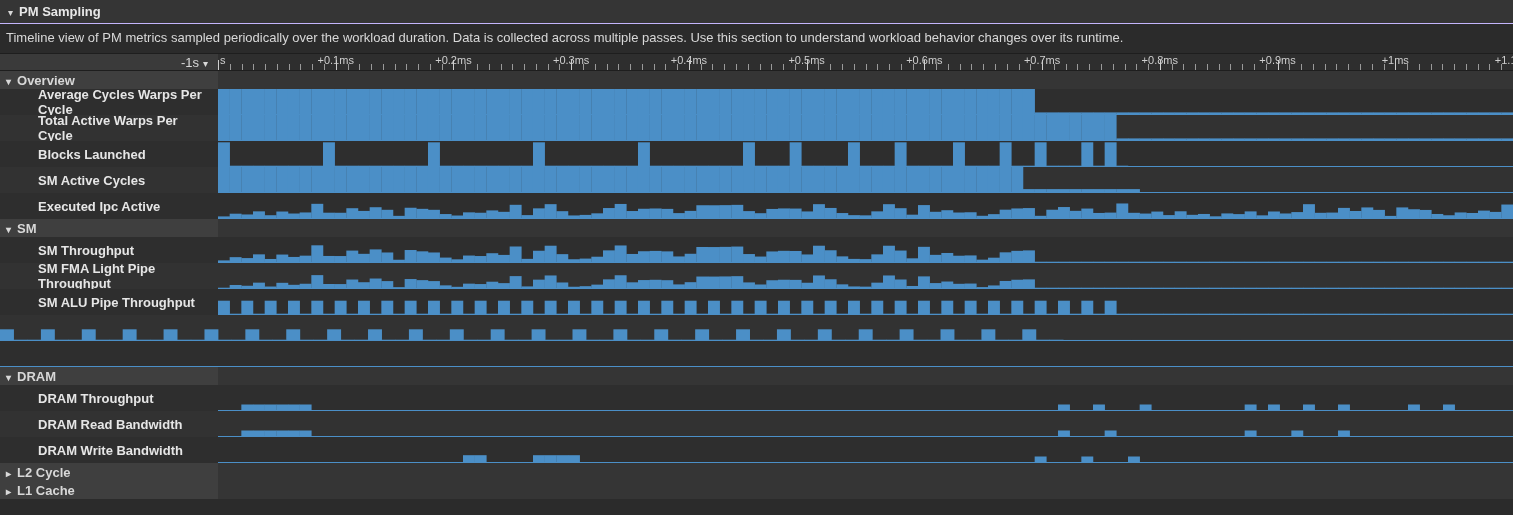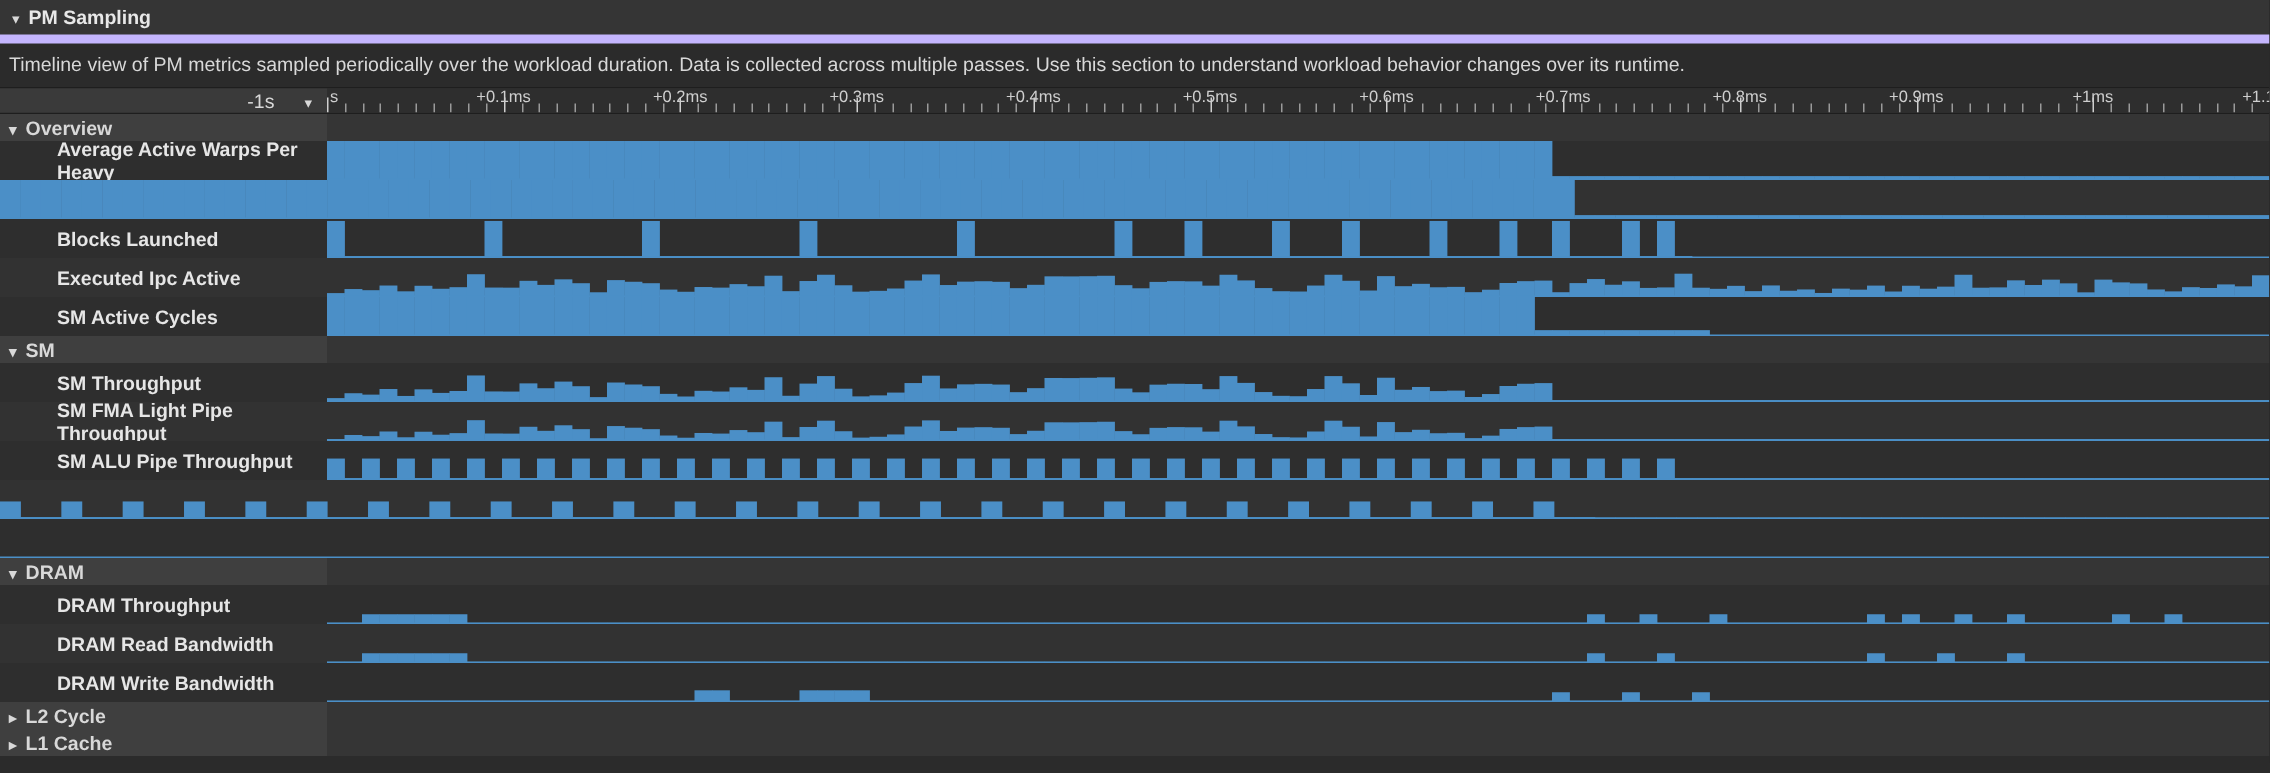--- a/index.html
+++ b/index.html
@@ -1,28 +1,28 @@
 <!DOCTYPE html>
 <html><head>
 <meta charset="utf-8">
 <style>
   * { margin:0; padding:0; box-sizing:border-box; }
   html,body { width:1513px; height:515px; background:#2b2b2b; color:#d8d8d8;
               font-family:"Segoe UI",Arial,sans-serif; font-size:13px; overflow:hidden; }
   .panel { width:100%; height:100%; background:#2b2b2b; }
   .title-bar { display:flex; align-items:center; gap:6px; padding:4px 8px;
-               background:#353535; border-bottom:6px solid #c4b5fd; }
+               background:#353535; border-bottom:1px solid #c4b5fd; }
   .title-text { font-weight:600; color:#e8e8e8; }
   .desc { padding:6px 22px 8px 6px; color:#d8d8d8; font-size:13px; }
   .body { display:flex; flex-direction:column; }
   .ruler-row { display:flex; height:18px; background:#3a3a3a; border-top:1px solid #1e1e1e;
                border-bottom:1px solid #1e1e1e; }
   .label-col { flex:0 0 218px; display:flex; align-items:center; justify-content:flex-end;
                padding:0 10px 0 6px; background:#3a3a3a; color:#d8d8d8; }
-  .label-col .combo { display:flex; align-items:center; gap:20px;justify-content:space-between; }
+  .label-col .combo { display:flex; align-items:center; gap:4px;justify-content:space-between; }
   .label-col .caret-down { cursor:pointer; }
   .track-col { flex:1 1 auto; position:relative; background:#2e2e2e; overflow:hidden; }
   .ruler-ticks { position:absolute; left:0; right:0; top:0; bottom:0; }
   .tick { position:absolute; top:0; height:100%; color:#cfcfcf; font-size:11px; }
   .tick .mark { position:absolute; bottom:0; width:1px; height:6px; background:#9a9a9a; left:0; }
   .tick .mark.major { height:10px; background:#cfcfcf; }
   .tick .lbl { position:absolute; top:0; left:0; transform:translateX(-50%); white-space:nowrap; }
   .tick.origin .lbl { transform:translateX(0); left:2px; }
   .rows { display:flex; flex-direction:column;font-weight:bold; }
   .grp-header { display:flex; height:18px; }
@@ -412,21 +412,21 @@
     <div class="rows" id="rows">
         <div class="grp-header">
           <div class="label-col">
             <span class="caret-down"></span>
             <span>Overview</span>
           </div>
           <div class="track-col"></div>
         </div>
         <div class="metric-row">
           <div class="label-col">
-            <span>Average Active Warps Per Heavy</span>
+            <span>Average Cycles Warps Per Cycle</span>
           </div>
           <div class="track-col">
             <div class="track">
               <svg viewBox="0 0 1000 26" preserveAspectRatio="none">
                 <rect class="bar" x="0.00" y="0.00" width="9.21" height="26.00"></rect>
                 <rect class="bar" x="9.01" y="0.00" width="9.21" height="26.00"></rect>
                 <rect class="bar" x="18.02" y="0.00" width="9.21" height="26.00"></rect>
                 <rect class="bar" x="27.03" y="0.00" width="9.21" height="26.00"></rect>
                 <rect class="bar" x="36.04" y="0.00" width="9.21" height="26.00"></rect>
                 <rect class="bar" x="45.05" y="0.00" width="9.21" height="26.00"></rect>
@@ -534,20 +534,23 @@
                 <rect class="bar" x="963.96" y="23.40" width="9.21" height="2.60"></rect>
                 <rect class="bar" x="972.97" y="23.40" width="9.21" height="2.60"></rect>
                 <rect class="bar" x="981.98" y="23.40" width="9.21" height="2.60"></rect>
                 <rect class="bar" x="990.99" y="23.40" width="9.21" height="2.60"></rect>
                 <line class="base-line" x1="0" y1="25.5" x2="1000" y2="25.5"></line>
               </svg>
             </div>
           </div>
         </div>
         <div class="metric-row">
+          <div class="label-col">
+            <span>Total Active Warps Per Cycle</span>
+          </div>
           <div class="track-col">
             <div class="track">
               <svg viewBox="0 0 1000 26" preserveAspectRatio="none">
                 <rect class="bar" x="0.00" y="0.00" width="9.21" height="26.00"></rect>
                 <rect class="bar" x="9.01" y="0.00" width="9.21" height="26.00"></rect>
                 <rect class="bar" x="18.02" y="0.00" width="9.21" height="26.00"></rect>
                 <rect class="bar" x="27.03" y="0.00" width="9.21" height="26.00"></rect>
                 <rect class="bar" x="36.04" y="0.00" width="9.21" height="26.00"></rect>
                 <rect class="bar" x="45.05" y="0.00" width="9.21" height="26.00"></rect>
                 <rect class="bar" x="54.05" y="0.00" width="9.21" height="26.00"></rect>
@@ -745,20 +748,111 @@
                 <rect class="bar" x="675.68" y="24.70" width="9.21" height="1.30"></rect>
                 <rect class="bar" x="684.68" y="1.30" width="9.21" height="24.70"></rect>
                 <rect class="bar" x="693.69" y="24.70" width="9.21" height="1.30"></rect>
                 <line class="base-line" x1="0" y1="25.5" x2="1000" y2="25.5"></line>
               </svg>
             </div>
           </div>
         </div>
         <div class="metric-row">
           <div class="label-col">
+            <span>SM Active Cycles</span>
+          </div>
+          <div class="track-col">
+            <div class="track">
+              <svg viewBox="0 0 1000 26" preserveAspectRatio="none">
+                <rect class="bar" x="0.00" y="0.00" width="9.21" height="26.00"></rect>
+                <rect class="bar" x="9.01" y="0.00" width="9.21" height="26.00"></rect>
+                <rect class="bar" x="18.02" y="0.00" width="9.21" height="26.00"></rect>
+                <rect class="bar" x="27.03" y="0.00" width="9.21" height="26.00"></rect>
+                <rect class="bar" x="36.04" y="0.00" width="9.21" height="26.00"></rect>
+                <rect class="bar" x="45.05" y="0.00" width="9.21" height="26.00"></rect>
+                <rect class="bar" x="54.05" y="0.00" width="9.21" height="26.00"></rect>
+                <rect class="bar" x="63.06" y="0.00" width="9.21" height="26.00"></rect>
+                <rect class="bar" x="72.07" y="0.00" width="9.21" height="26.00"></rect>
+                <rect class="bar" x="81.08" y="0.00" width="9.21" height="26.00"></rect>
+                <rect class="bar" x="90.09" y="0.00" width="9.21" height="26.00"></rect>
+                <rect class="bar" x="99.10" y="0.00" width="9.21" height="26.00"></rect>
+                <rect class="bar" x="108.11" y="0.00" width="9.21" height="26.00"></rect>
+                <rect class="bar" x="117.12" y="0.00" width="9.21" height="26.00"></rect>
+                <rect class="bar" x="126.13" y="0.00" width="9.21" height="26.00"></rect>
+                <rect class="bar" x="135.14" y="0.00" width="9.21" height="26.00"></rect>
+                <rect class="bar" x="144.14" y="0.00" width="9.21" height="26.00"></rect>
+                <rect class="bar" x="153.15" y="0.00" width="9.21" height="26.00"></rect>
+                <rect class="bar" x="162.16" y="0.00" width="9.21" height="26.00"></rect>
+                <rect class="bar" x="171.17" y="0.00" width="9.21" height="26.00"></rect>
+                <rect class="bar" x="180.18" y="0.00" width="9.21" height="26.00"></rect>
+                <rect class="bar" x="189.19" y="0.00" width="9.21" height="26.00"></rect>
+                <rect class="bar" x="198.20" y="0.00" width="9.21" height="26.00"></rect>
+                <rect class="bar" x="207.21" y="0.00" width="9.21" height="26.00"></rect>
+                <rect class="bar" x="216.22" y="0.00" width="9.21" height="26.00"></rect>
+                <rect class="bar" x="225.23" y="0.00" width="9.21" height="26.00"></rect>
+                <rect class="bar" x="234.23" y="0.00" width="9.21" height="26.00"></rect>
+                <rect class="bar" x="243.24" y="0.00" width="9.21" height="26.00"></rect>
+                <rect class="bar" x="252.25" y="0.00" width="9.21" height="26.00"></rect>
+                <rect class="bar" x="261.26" y="0.00" width="9.21" height="26.00"></rect>
+                <rect class="bar" x="270.27" y="0.00" width="9.21" height="26.00"></rect>
+                <rect class="bar" x="279.28" y="0.00" width="9.21" height="26.00"></rect>
+                <rect class="bar" x="288.29" y="0.00" width="9.21" height="26.00"></rect>
+                <rect class="bar" x="297.30" y="0.00" width="9.21" height="26.00"></rect>
+                <rect class="bar" x="306.31" y="0.00" width="9.21" height="26.00"></rect>
+                <rect class="bar" x="315.32" y="0.00" width="9.21" height="26.00"></rect>
+                <rect class="bar" x="324.32" y="0.00" width="9.21" height="26.00"></rect>
+                <rect class="bar" x="333.33" y="0.00" width="9.21" height="26.00"></rect>
+                <rect class="bar" x="342.34" y="0.00" width="9.21" height="26.00"></rect>
+                <rect class="bar" x="351.35" y="0.00" width="9.21" height="26.00"></rect>
+                <rect class="bar" x="360.36" y="0.00" width="9.21" height="26.00"></rect>
+                <rect class="bar" x="369.37" y="0.00" width="9.21" height="26.00"></rect>
+                <rect class="bar" x="378.38" y="0.00" width="9.21" height="26.00"></rect>
+                <rect class="bar" x="387.39" y="0.00" width="9.21" height="26.00"></rect>
+                <rect class="bar" x="396.40" y="0.00" width="9.21" height="26.00"></rect>
+                <rect class="bar" x="405.41" y="0.00" width="9.21" height="26.00"></rect>
+                <rect class="bar" x="414.41" y="0.00" width="9.21" height="26.00"></rect>
+                <rect class="bar" x="423.42" y="0.00" width="9.21" height="26.00"></rect>
+                <rect class="bar" x="432.43" y="0.00" width="9.21" height="26.00"></rect>
+                <rect class="bar" x="441.44" y="0.00" width="9.21" height="26.00"></rect>
+                <rect class="bar" x="450.45" y="0.00" width="9.21" height="26.00"></rect>
+                <rect class="bar" x="459.46" y="0.00" width="9.21" height="26.00"></rect>
+                <rect class="bar" x="468.47" y="0.00" width="9.21" height="26.00"></rect>
+                <rect class="bar" x="477.48" y="0.00" width="9.21" height="26.00"></rect>
+                <rect class="bar" x="486.49" y="0.00" width="9.21" height="26.00"></rect>
+                <rect class="bar" x="495.50" y="0.00" width="9.21" height="26.00"></rect>
+                <rect class="bar" x="504.50" y="0.00" width="9.21" height="26.00"></rect>
+                <rect class="bar" x="513.51" y="0.00" width="9.21" height="26.00"></rect>
+                <rect class="bar" x="522.52" y="0.00" width="9.21" height="26.00"></rect>
+                <rect class="bar" x="531.53" y="0.00" width="9.21" height="26.00"></rect>
+                <rect class="bar" x="540.54" y="0.00" width="9.21" height="26.00"></rect>
+                <rect class="bar" x="549.55" y="0.00" width="9.21" height="26.00"></rect>
+                <rect class="bar" x="558.56" y="0.00" width="9.21" height="26.00"></rect>
+                <rect class="bar" x="567.57" y="0.00" width="9.21" height="26.00"></rect>
+                <rect class="bar" x="576.58" y="0.00" width="9.21" height="26.00"></rect>
+                <rect class="bar" x="585.59" y="0.00" width="9.21" height="26.00"></rect>
+                <rect class="bar" x="594.59" y="0.00" width="9.21" height="26.00"></rect>
+                <rect class="bar" x="603.60" y="0.00" width="9.21" height="26.00"></rect>
+                <rect class="bar" x="612.61" y="0.00" width="9.21" height="26.00"></rect>
+                <rect class="bar" x="621.62" y="22.10" width="9.21" height="3.90"></rect>
+                <rect class="bar" x="630.63" y="22.10" width="9.21" height="3.90"></rect>
+                <rect class="bar" x="639.64" y="22.10" width="9.21" height="3.90"></rect>
+                <rect class="bar" x="648.65" y="22.10" width="9.21" height="3.90"></rect>
+                <rect class="bar" x="657.66" y="22.10" width="9.21" height="3.90"></rect>
+                <rect class="bar" x="666.67" y="22.10" width="9.21" height="3.90"></rect>
+                <rect class="bar" x="675.68" y="22.10" width="9.21" height="3.90"></rect>
+                <rect class="bar" x="684.68" y="22.10" width="9.21" height="3.90"></rect>
+                <rect class="bar" x="693.69" y="22.10" width="9.21" height="3.90"></rect>
+                <rect class="bar" x="702.70" y="22.10" width="9.21" height="3.90"></rect>
+                <line class="base-line" x1="0" y1="25.5" x2="1000" y2="25.5"></line>
+              </svg>
+            </div>
+          </div>
+        </div>
+        <div class="metric-row">
+          <div class="label-col">
             <span>Executed Ipc Active</span>
           </div>
           <div class="track-col">
             <div class="track">
               <svg viewBox="0 0 1000 26" preserveAspectRatio="none">
                 <rect class="bar" x="0.00" y="23.40" width="9.21" height="2.60"></rect>
                 <rect class="bar" x="9.01" y="20.69" width="9.21" height="5.31"></rect>
                 <rect class="bar" x="18.02" y="21.46" width="9.21" height="4.54"></rect>
                 <rect class="bar" x="27.03" y="18.35" width="9.21" height="7.65"></rect>
                 <rect class="bar" x="36.04" y="22.21" width="9.21" height="3.79"></rect>
@@ -861,111 +955,20 @@
                 <rect class="bar" x="909.91" y="14.41" width="9.21" height="11.59"></rect>
                 <rect class="bar" x="918.92" y="16.25" width="9.21" height="9.75"></rect>
                 <rect class="bar" x="927.93" y="16.93" width="9.21" height="9.07"></rect>
                 <rect class="bar" x="936.94" y="20.97" width="9.21" height="5.03"></rect>
                 <rect class="bar" x="945.95" y="22.25" width="9.21" height="3.75"></rect>
                 <rect class="bar" x="954.95" y="19.44" width="9.21" height="6.56"></rect>
                 <rect class="bar" x="963.96" y="19.99" width="9.21" height="6.01"></rect>
                 <rect class="bar" x="972.97" y="17.60" width="9.21" height="8.40"></rect>
                 <rect class="bar" x="981.98" y="18.89" width="9.21" height="7.11"></rect>
                 <rect class="bar" x="990.99" y="11.53" width="9.21" height="14.47"></rect>
-                <line class="base-line" x1="0" y1="25.5" x2="1000" y2="25.5"></line>
-              </svg>
-            </div>
-          </div>
-        </div>
-        <div class="metric-row">
-          <div class="label-col">
-            <span>SM Active Cycles</span>
-          </div>
-          <div class="track-col">
-            <div class="track">
-              <svg viewBox="0 0 1000 26" preserveAspectRatio="none">
-                <rect class="bar" x="0.00" y="0.00" width="9.21" height="26.00"></rect>
-                <rect class="bar" x="9.01" y="0.00" width="9.21" height="26.00"></rect>
-                <rect class="bar" x="18.02" y="0.00" width="9.21" height="26.00"></rect>
-                <rect class="bar" x="27.03" y="0.00" width="9.21" height="26.00"></rect>
-                <rect class="bar" x="36.04" y="0.00" width="9.21" height="26.00"></rect>
-                <rect class="bar" x="45.05" y="0.00" width="9.21" height="26.00"></rect>
-                <rect class="bar" x="54.05" y="0.00" width="9.21" height="26.00"></rect>
-                <rect class="bar" x="63.06" y="0.00" width="9.21" height="26.00"></rect>
-                <rect class="bar" x="72.07" y="0.00" width="9.21" height="26.00"></rect>
-                <rect class="bar" x="81.08" y="0.00" width="9.21" height="26.00"></rect>
-                <rect class="bar" x="90.09" y="0.00" width="9.21" height="26.00"></rect>
-                <rect class="bar" x="99.10" y="0.00" width="9.21" height="26.00"></rect>
-                <rect class="bar" x="108.11" y="0.00" width="9.21" height="26.00"></rect>
-                <rect class="bar" x="117.12" y="0.00" width="9.21" height="26.00"></rect>
-                <rect class="bar" x="126.13" y="0.00" width="9.21" height="26.00"></rect>
-                <rect class="bar" x="135.14" y="0.00" width="9.21" height="26.00"></rect>
-                <rect class="bar" x="144.14" y="0.00" width="9.21" height="26.00"></rect>
-                <rect class="bar" x="153.15" y="0.00" width="9.21" height="26.00"></rect>
-                <rect class="bar" x="162.16" y="0.00" width="9.21" height="26.00"></rect>
-                <rect class="bar" x="171.17" y="0.00" width="9.21" height="26.00"></rect>
-                <rect class="bar" x="180.18" y="0.00" width="9.21" height="26.00"></rect>
-                <rect class="bar" x="189.19" y="0.00" width="9.21" height="26.00"></rect>
-                <rect class="bar" x="198.20" y="0.00" width="9.21" height="26.00"></rect>
-                <rect class="bar" x="207.21" y="0.00" width="9.21" height="26.00"></rect>
-                <rect class="bar" x="216.22" y="0.00" width="9.21" height="26.00"></rect>
-                <rect class="bar" x="225.23" y="0.00" width="9.21" height="26.00"></rect>
-                <rect class="bar" x="234.23" y="0.00" width="9.21" height="26.00"></rect>
-                <rect class="bar" x="243.24" y="0.00" width="9.21" height="26.00"></rect>
-                <rect class="bar" x="252.25" y="0.00" width="9.21" height="26.00"></rect>
-                <rect class="bar" x="261.26" y="0.00" width="9.21" height="26.00"></rect>
-                <rect class="bar" x="270.27" y="0.00" width="9.21" height="26.00"></rect>
-                <rect class="bar" x="279.28" y="0.00" width="9.21" height="26.00"></rect>
-                <rect class="bar" x="288.29" y="0.00" width="9.21" height="26.00"></rect>
-                <rect class="bar" x="297.30" y="0.00" width="9.21" height="26.00"></rect>
-                <rect class="bar" x="306.31" y="0.00" width="9.21" height="26.00"></rect>
-                <rect class="bar" x="315.32" y="0.00" width="9.21" height="26.00"></rect>
-                <rect class="bar" x="324.32" y="0.00" width="9.21" height="26.00"></rect>
-                <rect class="bar" x="333.33" y="0.00" width="9.21" height="26.00"></rect>
-                <rect class="bar" x="342.34" y="0.00" width="9.21" height="26.00"></rect>
-                <rect class="bar" x="351.35" y="0.00" width="9.21" height="26.00"></rect>
-                <rect class="bar" x="360.36" y="0.00" width="9.21" height="26.00"></rect>
-                <rect class="bar" x="369.37" y="0.00" width="9.21" height="26.00"></rect>
-                <rect class="bar" x="378.38" y="0.00" width="9.21" height="26.00"></rect>
-                <rect class="bar" x="387.39" y="0.00" width="9.21" height="26.00"></rect>
-                <rect class="bar" x="396.40" y="0.00" width="9.21" height="26.00"></rect>
-                <rect class="bar" x="405.41" y="0.00" width="9.21" height="26.00"></rect>
-                <rect class="bar" x="414.41" y="0.00" width="9.21" height="26.00"></rect>
-                <rect class="bar" x="423.42" y="0.00" width="9.21" height="26.00"></rect>
-                <rect class="bar" x="432.43" y="0.00" width="9.21" height="26.00"></rect>
-                <rect class="bar" x="441.44" y="0.00" width="9.21" height="26.00"></rect>
-                <rect class="bar" x="450.45" y="0.00" width="9.21" height="26.00"></rect>
-                <rect class="bar" x="459.46" y="0.00" width="9.21" height="26.00"></rect>
-                <rect class="bar" x="468.47" y="0.00" width="9.21" height="26.00"></rect>
-                <rect class="bar" x="477.48" y="0.00" width="9.21" height="26.00"></rect>
-                <rect class="bar" x="486.49" y="0.00" width="9.21" height="26.00"></rect>
-                <rect class="bar" x="495.50" y="0.00" width="9.21" height="26.00"></rect>
-                <rect class="bar" x="504.50" y="0.00" width="9.21" height="26.00"></rect>
-                <rect class="bar" x="513.51" y="0.00" width="9.21" height="26.00"></rect>
-                <rect class="bar" x="522.52" y="0.00" width="9.21" height="26.00"></rect>
-                <rect class="bar" x="531.53" y="0.00" width="9.21" height="26.00"></rect>
-                <rect class="bar" x="540.54" y="0.00" width="9.21" height="26.00"></rect>
-                <rect class="bar" x="549.55" y="0.00" width="9.21" height="26.00"></rect>
-                <rect class="bar" x="558.56" y="0.00" width="9.21" height="26.00"></rect>
-                <rect class="bar" x="567.57" y="0.00" width="9.21" height="26.00"></rect>
-                <rect class="bar" x="576.58" y="0.00" width="9.21" height="26.00"></rect>
-                <rect class="bar" x="585.59" y="0.00" width="9.21" height="26.00"></rect>
-                <rect class="bar" x="594.59" y="0.00" width="9.21" height="26.00"></rect>
-                <rect class="bar" x="603.60" y="0.00" width="9.21" height="26.00"></rect>
-                <rect class="bar" x="612.61" y="0.00" width="9.21" height="26.00"></rect>
-                <rect class="bar" x="621.62" y="22.10" width="9.21" height="3.90"></rect>
-                <rect class="bar" x="630.63" y="22.10" width="9.21" height="3.90"></rect>
-                <rect class="bar" x="639.64" y="22.10" width="9.21" height="3.90"></rect>
-                <rect class="bar" x="648.65" y="22.10" width="9.21" height="3.90"></rect>
-                <rect class="bar" x="657.66" y="22.10" width="9.21" height="3.90"></rect>
-                <rect class="bar" x="666.67" y="22.10" width="9.21" height="3.90"></rect>
-                <rect class="bar" x="675.68" y="22.10" width="9.21" height="3.90"></rect>
-                <rect class="bar" x="684.68" y="22.10" width="9.21" height="3.90"></rect>
-                <rect class="bar" x="693.69" y="22.10" width="9.21" height="3.90"></rect>
-                <rect class="bar" x="702.70" y="22.10" width="9.21" height="3.90"></rect>
                 <line class="base-line" x1="0" y1="25.5" x2="1000" y2="25.5"></line>
               </svg>
             </div>
           </div>
         </div>
         <div class="grp-header">
           <div class="label-col">
             <span class="caret-down"></span>
             <span>SM</span>
           </div>

